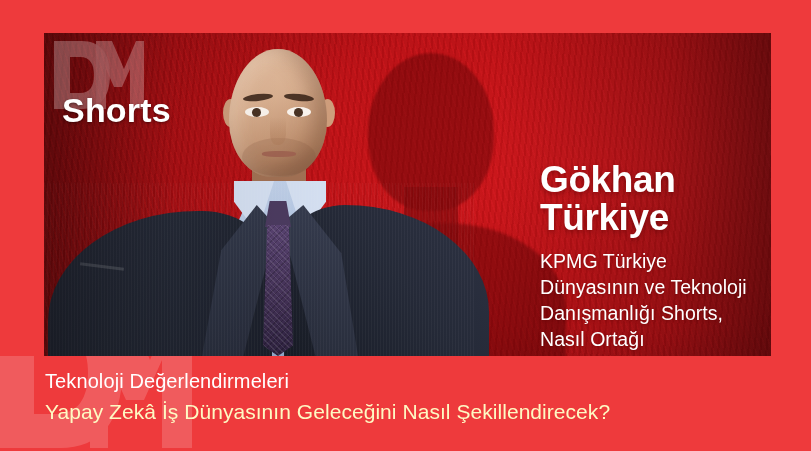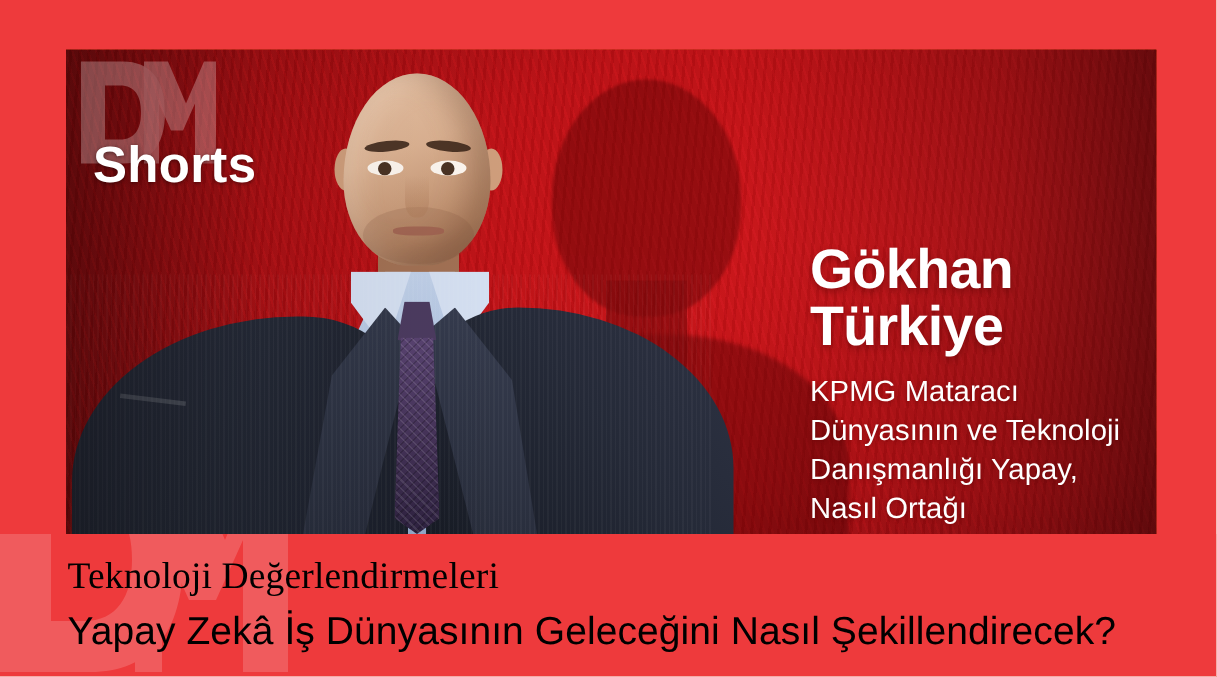--- a/index.html
+++ b/index.html
@@ -409,32 +409,31 @@
     height: 158px;
     opacity: 0.17;
   }
   .caption-text {
     position: absolute;
     left: 45px;
     top: 14px;
     width: 740px;
   }
   .caption-line1 {
-    color: #000000;
-    font-size: 25px;
+    color: #ffffff;
+    font-size: 20px;
     font-weight: normal;
     line-height: 1.18;
     letter-spacing: 0.1px;
     white-space: nowrap;
-    font-family: Liberation Serif, serif;
   }
   .caption-line2 {
     margin-top: 5px;
-    color: #000000;
-    font-size: 26px;
+    color: #fef9c3;
+    font-size: 21px;
     font-weight: normal;
     line-height: 1.2;
     letter-spacing: 0.05px;
     white-space: nowrap;
   }
 </style>
 </head>
 <body>
 
 <div id="thumbnail">
@@ -486,23 +485,23 @@
     </div>
 
     <div class="panel-vignette"></div>
 
     <div class="speaker-block">
       <div class="speaker-name">
         <div>Gökhan</div>
         <div>Türkiye</div>
       </div>
       <div class="speaker-role">
-        <div>KPMG Mataracı</div>
+        <div>KPMG Türkiye</div>
         <div>Dünyasının ve Teknoloji</div>
-        <div>Danışmanlığı Yapay,</div>
+        <div>Danışmanlığı Shorts,</div>
         <div>Nasıl Ortağı</div>
       </div>
     </div>
   </div>
 
   <div class="shorts-badge">
     <svg class="wm-top" viewBox="0 0 92 72">
       <path d="M2 2 H30 C48 2 58 14 58 36 C58 58 48 70 30 70 H2 Z
                M18 18 V54 H28 C38 54 42 47 42 36 C42 25 38 18 28 18 Z" fill="#ffffff" fill-rule="evenodd" opacity="0.85"></path>
       <path d="M44 2 H60 L72 30 L84 2 H92 V70 H78 V30 L70 48 H62 L54 30 V70 H44 Z" fill="#ffffff" opacity="0.85"></path>

